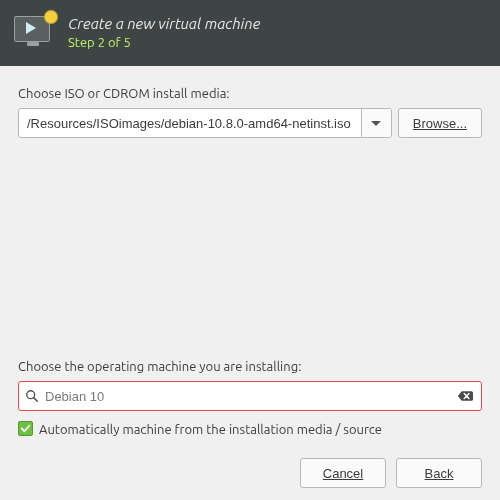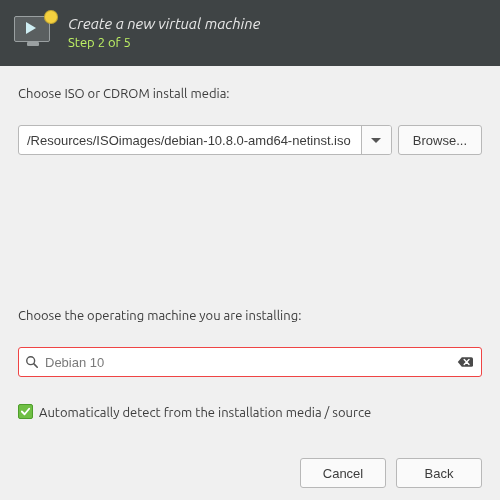--- a/index.html
+++ b/index.html
@@ -60,21 +60,20 @@
   }
   .header-text { display: flex; flex-direction: column; }
   .title { color: #e8e8e8; font-size: 15px; line-height: 1.2; font-style: italic; }
   .subtitle { color: #bef264; font-size: 13px; line-height: 1.4; }
 
   .body {
     padding: 20px 18px 12px 18px;
     height: calc(500px - 66px);
     display: flex;
     flex-direction: column;
-    gap: 17px;
   }
   .label { color: #3c3c3c; margin-bottom: 8px; }
 
   .iso-row { display: flex; gap: 6px; margin-bottom: 10px; }
   .iso-combo {
     flex: 1;
     display: flex;
     height: 30px;
     background: #fff;
     border: 1px solid #b8b8b8;
@@ -111,20 +110,21 @@
     background: #fafafa;
     border: 1px solid #b8b8b8;
     border-radius: 3px;
     font-size: 13px;
     color: #3c3c3c;
     cursor: pointer;
     display: inline-flex;
     align-items: center;
     justify-content: center;
     min-width: 80px;
+    text-decoration: underline;
   }
 
   .spacer { flex: 1; }
 
   .os-search {
     display: flex;
     align-items: center;
     height: 30px;
     background: #fff;
     border: 1px solid #ef4444;
@@ -224,20 +224,20 @@
       </svg>
     </span>
   </div>
 
   <div class="check-row">
     <span class="checkbox">
       <svg width="11" height="11" viewBox="0 0 12 12">
           <path d="M2 6 L5 9 L10 3" fill="none" stroke="#fff" stroke-width="2" stroke-linecap="round" stroke-linejoin="round"></path>
         </svg>
     </span>
-    <span>Automatically detect from the installation media / source</span>
+    <span>Automatically machine from the installation media / source</span>
   </div>
 
   <div class="footer">
     <button class="btn">Cancel</button>
     <button class="btn">Back</button>
   </div>
 </div>
 
 </body></html>

